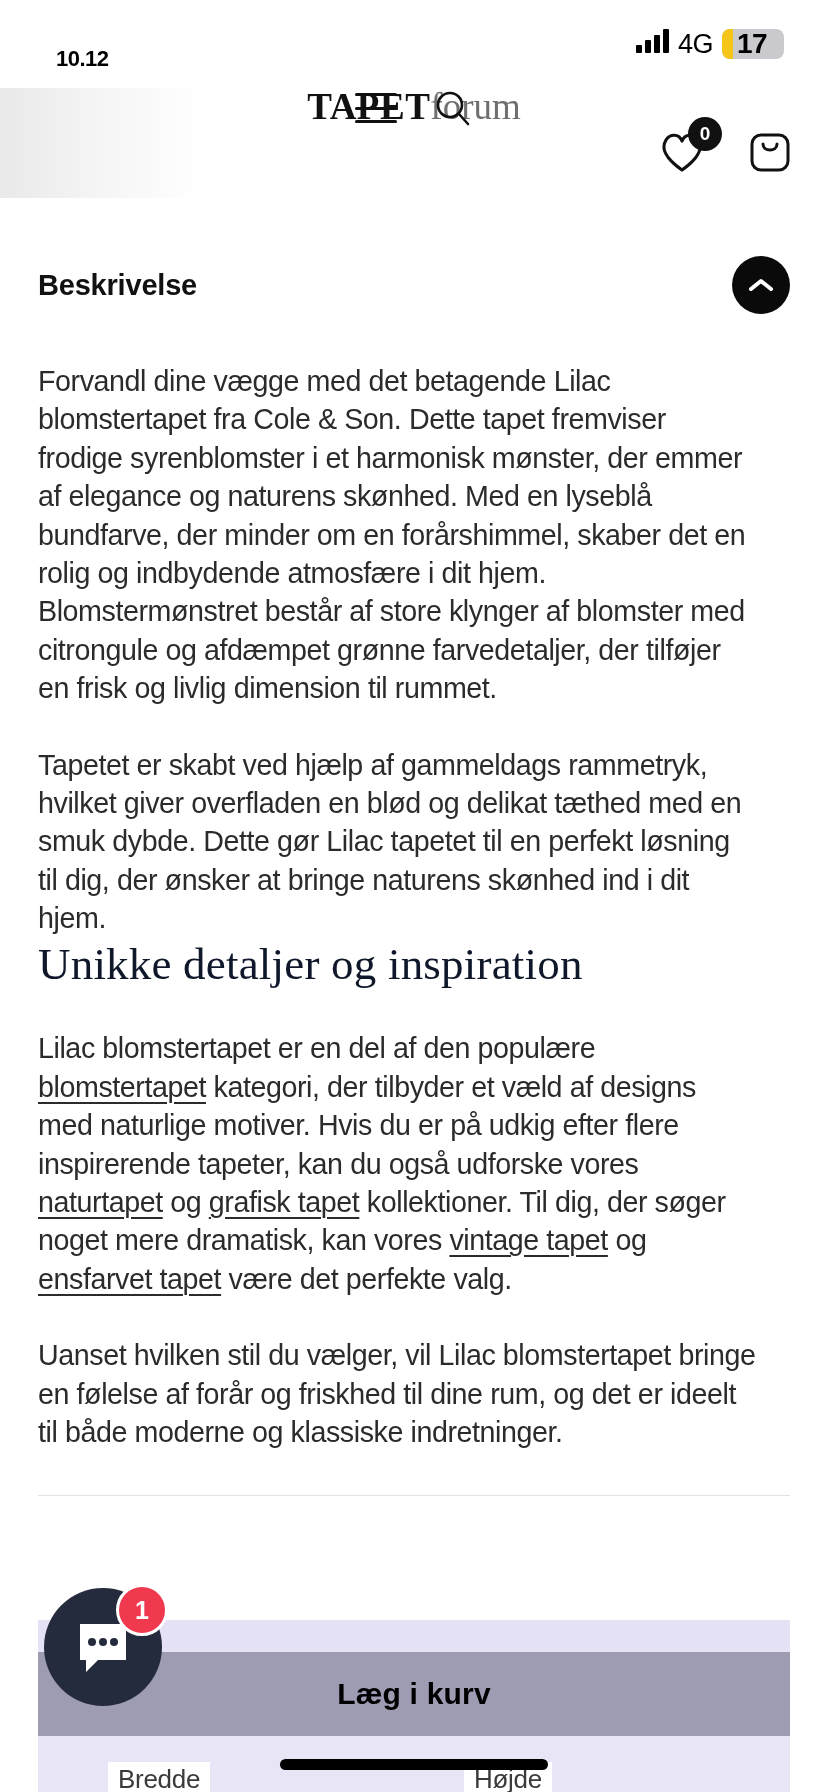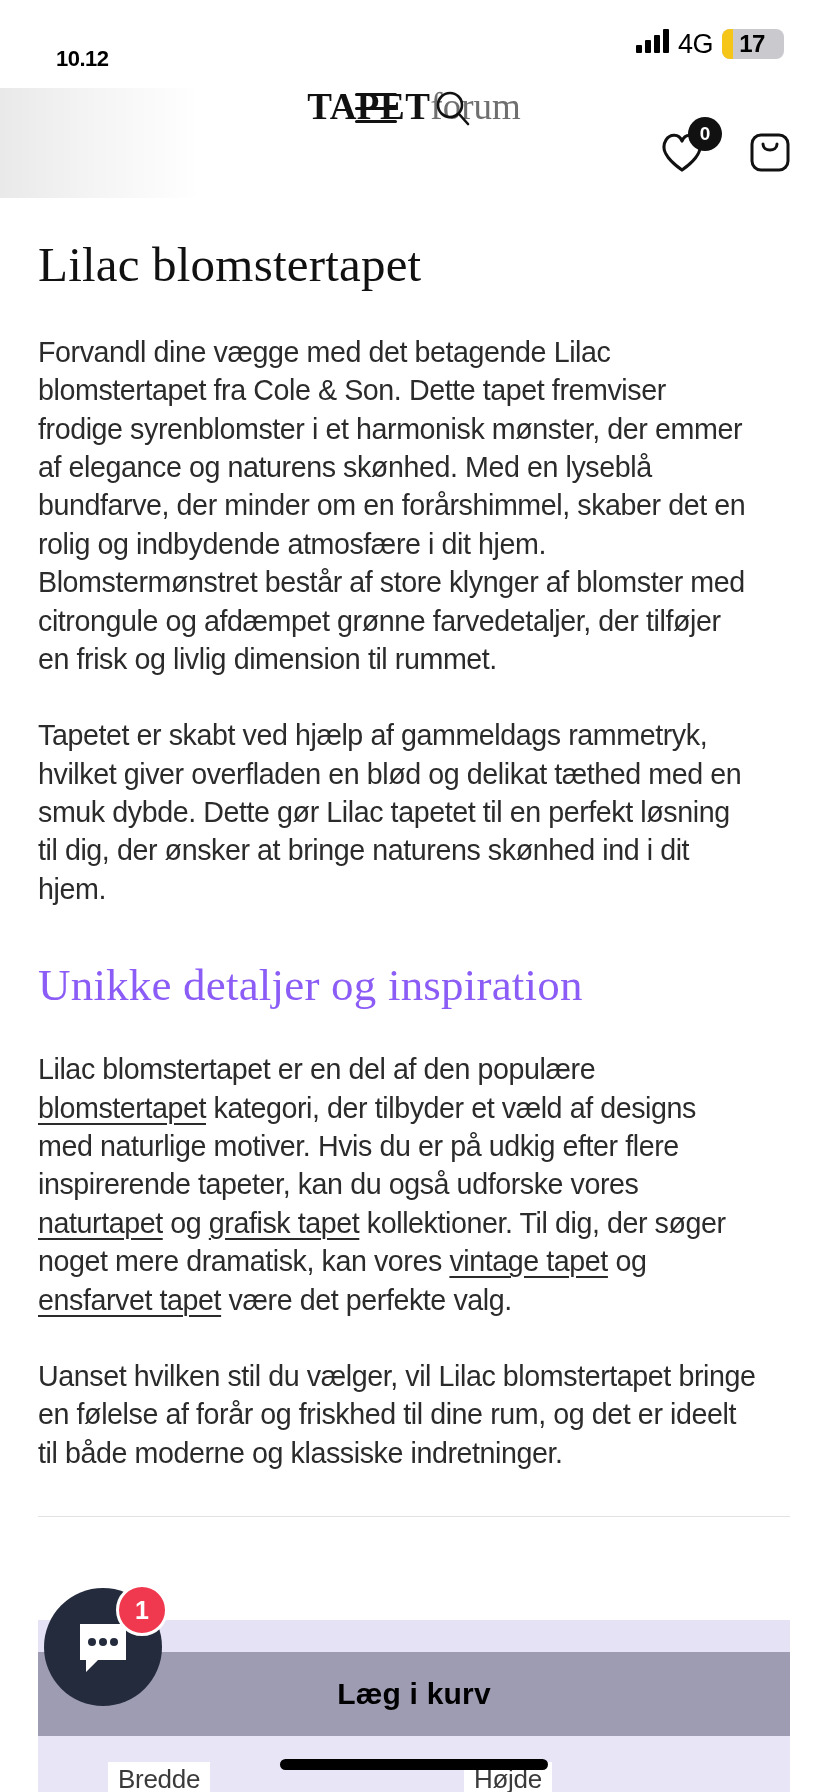--- a/index.html
+++ b/index.html
@@ -82,21 +82,21 @@
   .battery-fill {
     position: absolute;
     left: 0; top: 0; bottom: 0;
     width: 17%;
     background: #f5c518;
   }
   .battery-num {
     position: relative;
     width: 100%;
     text-align: center;
-    font-size: 24px;
+    font-size: 28px;
     font-weight: 700;
     color: #000;
     letter-spacing: -0.5px;
     padding-right: 2px;
   }
 
   
   .site-header {
     position: relative;
     height: 110px;
@@ -190,22 +190,21 @@
     color: #111;
     margin-top: 38px;
     letter-spacing: 0.2px;
   }
 
   h2.sub-title {
     font-family: "Liberation Serif", serif;
     font-weight: 400;
     font-size: 45px;
     line-height: 1.2;
-    color: #8b5cf6;
-    margin-top: 50px;
+    color: #0f172a;
     letter-spacing: 0.2px;
   }
 
   p.body {
     font-family: "Liberation Sans", sans-serif;
     font-size: 30px;
     line-height: 1.28;
     color: #2b2b2b;
     margin-top: 38px;
     letter-spacing: -0.45px;
@@ -369,22 +368,29 @@
 
       <svg class="cart-ic" viewBox="0 0 44 46" fill="none">
         <rect x="4" y="7" width="36" height="35" rx="9" stroke="#111" stroke-width="3"></rect>
         <path d="M15 16 C15 24 29 24 29 16" stroke="#111" stroke-width="3" stroke-linecap="round" fill="none"></path>
       </svg>
     </div>
   </div>
 
   <div class="content">
 
-
-    <h1 class="product-title">Lilac blomstertapet</h1>
+    <div class="section-head">
+      <div class="section-title">Beskrivelse</div>
+      <button class="collapse-btn">
+        <svg width="26" height="16" viewBox="0 0 26 16" fill="none">
+          <path d="M3 12 L13 4 L23 12" stroke="#fff" stroke-width="4" stroke-linecap="round" stroke-linejoin="round"></path>
+        </svg>
+      </button>
+    </div>
+
 
     <p class="body">Forvandl dine vægge med det betagende Lilac blomstertapet fra Cole &amp; Son. Dette tapet fremviser frodige syrenblomster i et harmonisk mønster, der emmer af elegance og naturens skønhed. Med en lyseblå bundfarve, der minder om en forårshimmel, skaber det en rolig og indbydende atmosfære i dit hjem. Blomstermønstret består af store klynger af blomster med citrongule og afdæmpet grønne farvedetaljer, der tilføjer en frisk og livlig dimension til rummet.</p>
     <p class="body">Tapetet er skabt ved hjælp af gammeldags rammetryk, hvilket giver overfladen en blød og delikat tæthed med en smuk dybde. Dette gør Lilac tapetet til en perfekt løsning til dig, der ønsker at bringe naturens skønhed ind i dit hjem.</p>
 
     <h2 class="sub-title">Unikke detaljer og inspiration</h2>
 
     <p class="body"><span>Lilac blomstertapet er en del af den populære </span><a class="inline-link" href="#">blomstertapet</a><span> kategori, der tilbyder et væld af designs med naturlige motiver. Hvis du er på udkig efter flere inspirerende tapeter, kan du også udforske vores </span><a class="inline-link" href="#">naturtapet</a><span> og </span><a class="inline-link" href="#">grafisk tapet</a><span> kollektioner. Til dig, der søger noget mere dramatisk, kan vores </span><a class="inline-link" href="#">vintage tapet</a><span> og </span><a class="inline-link" href="#">ensfarvet tapet</a><span> være det perfekte valg.</span></p>
 
     <p class="body">Uanset hvilken stil du vælger, vil Lilac blomstertapet bringe en følelse af forår og friskhed til dine rum, og det er ideelt til både moderne og klassiske indretninger.</p>
 

